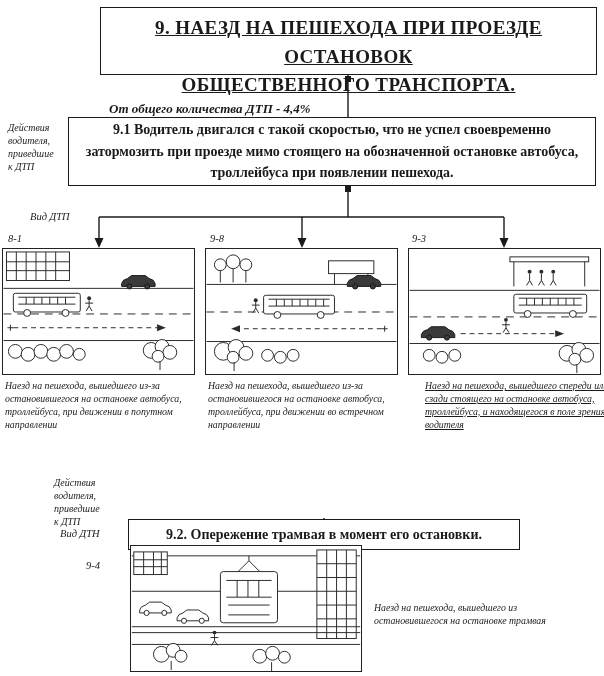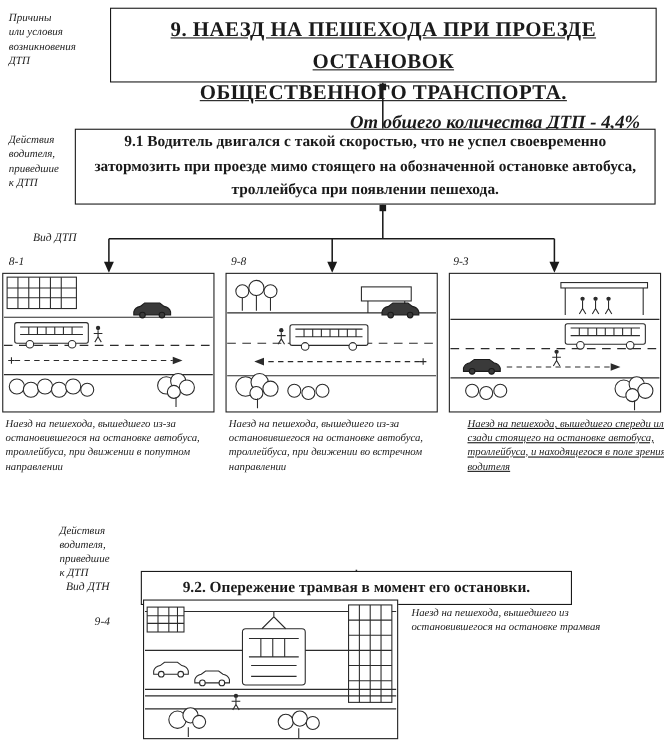--- a/index.html
+++ b/index.html
@@ -17,22 +17,22 @@
   .hdr-box {
     border:1.5px solid #1a1a1a; background:#fff;
     padding:6px 8px 3px 8px;
   }
   .hdr-title {
     font-weight:bold; font-size:19px; letter-spacing:.4px;
     text-align:center; text-decoration:underline;
     white-space:pre-line; line-height:1.5;
   }
   .hdr-sub {
-    font-style:italic; font-weight:600; font-size:17px;
-    text-align:right; padding-right:6px; margin-top:1px;
+    font-style:italic; font-weight:600; font-size:13px;
+    text-align:left; padding-right:6px; margin-top:1px;
   }
   .cause-box {
     border:1.5px solid #1a1a1a; background:#fff;
     font-weight:bold; font-size:14px; text-align:center;
     line-height:1.55; padding:4px 14px;
     display:flex; align-items:center; justify-content:center;
   }
   .pid { font-style:italic; font-size:10.5px; color:#222; }
   .type-label { font-style:italic; font-size:10.5px; color:#222; }
   .panel { border:1px solid #222; background:#fff; overflow:hidden; }
@@ -64,24 +64,20 @@
     <g fill="#1a1a1a" stroke="none">
       <rect x="345" y="76" width="6" height="6"></rect>
       <rect x="345" y="186" width="6" height="6"></rect>
       <polygon points="94.5,238 103.5,238 99,248"></polygon>
       <polygon points="297.5,238 306.5,238 302,248"></polygon>
       <polygon points="499.5,238 508.5,238 504,248"></polygon>
       <polygon points="319.5,536 328.5,536 324,545"></polygon>
     </g>
   </svg>
 
-  <div class="abs side-label" style="left:8px; top:10px; width:90px;">Причины
-или условия
-возникновения
-ДТП</div>
 
   <div class="abs hdr-box" style="left:100px; top:7px; width:497px; height:68px;">
     <div class="hdr-title">9. НАЕЗД НА ПЕШЕХОДА ПРИ ПРОЕЗДЕ ОСТАНОВОК
 ОБЩЕСТВЕННОГО ТРАНСПОРТА.</div>
     <div class="hdr-sub">От общего количества ДТП - 4,4%</div>
   </div>
 
   <div class="abs side-label" style="left:8px; top:121px; width:64px;">Действия
 водителя,
 приведшие
@@ -280,15 +276,15 @@
           <path d="M40 117V126"></path>
           <circle cx="130" cy="112" r="7"></circle>
             <circle cx="143" cy="109" r="7"></circle>
             <circle cx="155" cy="113" r="6"></circle>
           <path d="M142 118V127"></path>
         </g>
       </g>
     </svg>
   </div>
 
-  <div class="abs caption" style="left:374px; top:552px; width:205px;">Наезд на пешехода, вышедшего из остановившегося на остановке трамвая</div>
+  <div class="abs caption" style="left:374px; top:602px; width:205px;">Наезд на пешехода, вышедшего из остановившегося на остановке трамвая</div>
 
 </div>
 
 </body></html>

